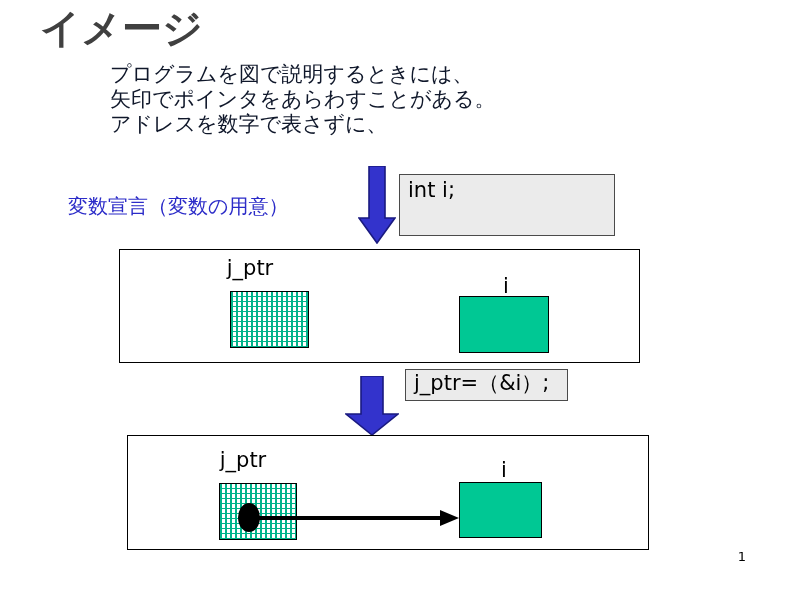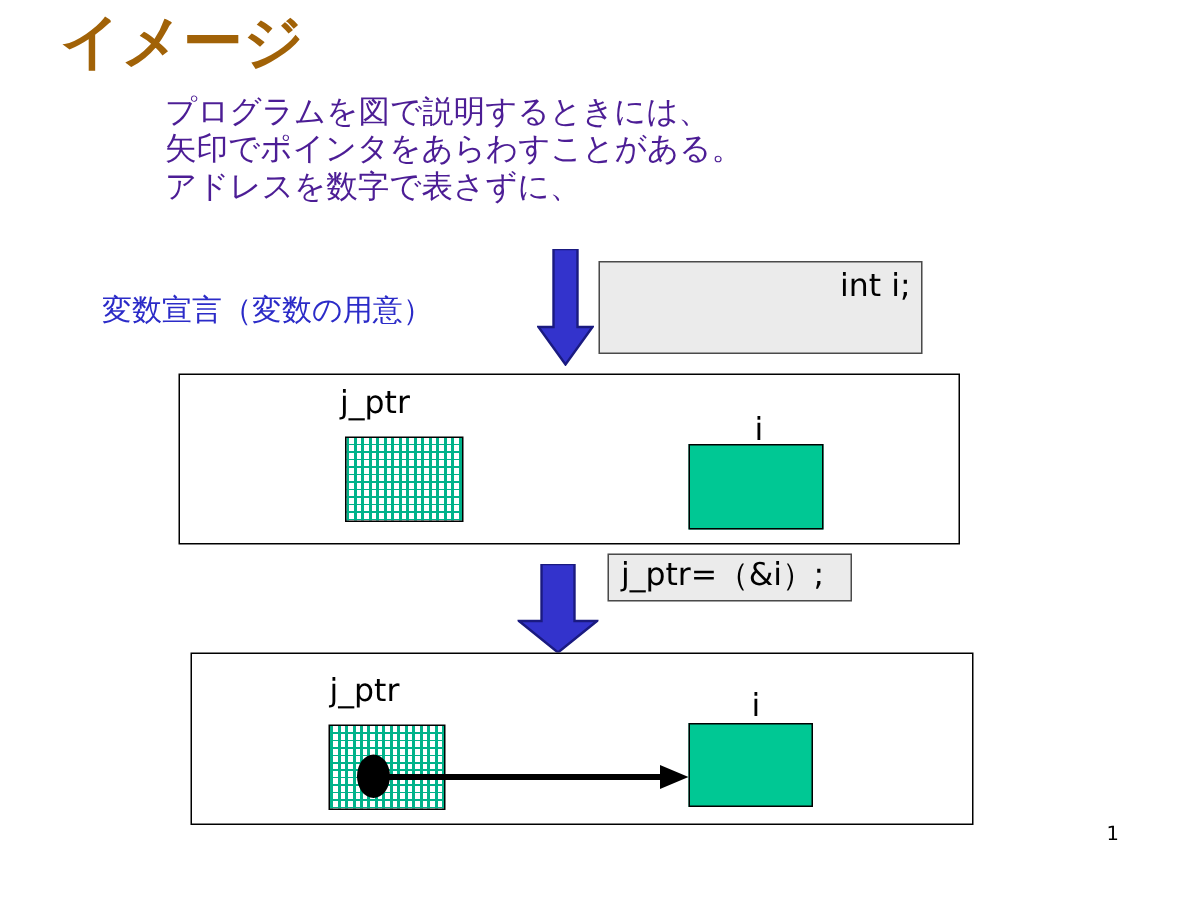--- a/index.html
+++ b/index.html
@@ -20,34 +20,34 @@
     overflow: hidden;
   }
 
   
   .slide-title {
     position: absolute;
     left: 40px;
     top: 8px;
     font-size: 40px;
     font-weight: bold;
-    color: #a16207;
+    color: #404040;
     letter-spacing: 0px;
     line-height: 1.0;
     white-space: nowrap;
   }
 
   
   .body-text {
     position: absolute;
     left: 110px;
     top: 62px;
     font-size: 21px;
     line-height: 25px;
-    color: #4c1d95;
+    color: #0f172a;
     white-space: nowrap;
   }
   .body-text div { height: 25px; }
 
   
   .step-label {
     position: absolute;
     font-size: 20px;
     color: #2B2BC8;
     white-space: nowrap;
@@ -64,21 +64,21 @@
     box-sizing: border-box;
     font-size: 21px;
     line-height: 25px;
     color: #000000;
     white-space: nowrap;
     padding: 3px 7px 3px 8px;
   }
   .code-box div { height: 26px; }
   .code-box-1 {
     left: 399px; top: 174px;
-    width: 216px; height: 62px; text-align: right;
+    width: 216px; height: 62px;
   }
   .code-box-2 {
     left: 405px; top: 369px;
     width: 163px; height: 32px;
     padding-top: 1px;
   }
 
   
   .down-arrow {
     position: absolute;

